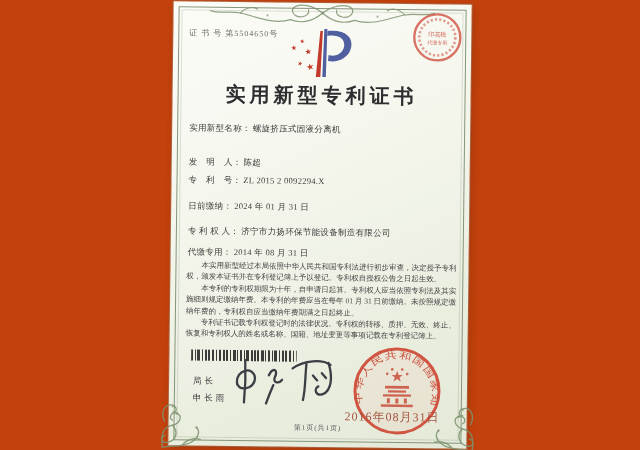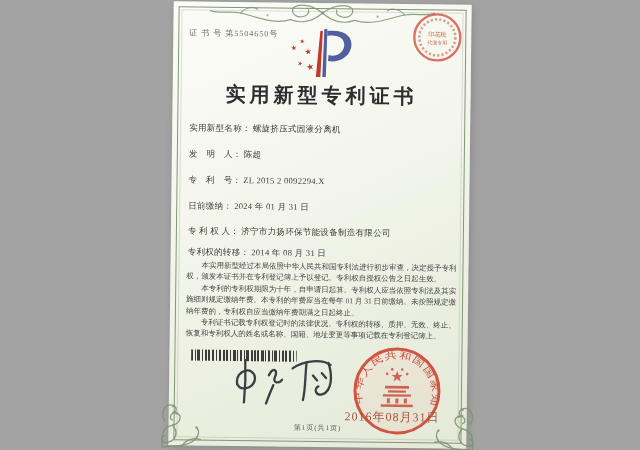--- a/index.html
+++ b/index.html
@@ -1,34 +1,34 @@
 <!DOCTYPE html>
 <html><head>
 <meta charset="utf-8">
 <style>
   html,body{margin:0;padding:0;width:640px;height:450px;overflow:hidden;background:#ffffff;}
   *{box-sizing:border-box;}
-  #stage{position:relative;width:640px;height:450px;background:#a3a3a3;font-family:"Liberation Serif","DejaVu Serif",serif;}
+  #stage{position:relative;width:640px;height:450px;background:#c2410c;font-family:"Liberation Serif","DejaVu Serif",serif;}
   .certificate{
     position:absolute;left:171px;top:3px;width:298px;height:444px;
     background:linear-gradient(155deg,#fcfcf8 0%,#f4f6ec 40%,#eaeedf 75%,#e4e9d8 100%);
     box-shadow:0 0 0 1px rgba(150,152,140,.4),2px 3px 9px rgba(0,0,0,.14);
     transform:rotate(0.7deg);transform-origin:50% 50%;
   }
   .frame{position:absolute;inset:5px;border:1.5px solid #84947a;pointer-events:none;}
   .frame-inner{position:absolute;inset:8px;border:1px solid rgba(132,148,122,.28);pointer-events:none;}
   .deco{position:absolute;pointer-events:none;}
   .cert-no{position:absolute;left:16px;top:26px;font-size:8px;color:#6d6d68;letter-spacing:1px;}
   .logo{position:absolute;left:50%;top:22px;transform:translateX(-50%);}
   .title{position:absolute;left:0;right:0;top:79px;text-align:center;font-size:20px;font-weight:bold;color:#2d2d30;letter-spacing:4px;}
   .stamp-seal{position:absolute;right:8px;top:7px;width:52px;height:52px;}
   .fields{position:absolute;left:17px;right:12px;top:0;}
   .field{position:absolute;left:0;font-size:8.5px;color:#3c3c3c;white-space:nowrap;letter-spacing:.3px;}
   .field .lab{margin-right:2px;margin-top:36px;}
-  .f0{top:121px}.f1{top:147px}.f2{top:173px}.f3{top:199px}.f4{top:224px}.f5{top:245px}
+  .f0{top:121px}.f1{top:155px}.f2{top:173px}.f3{top:199px}.f4{top:224px}.f5{top:245px}
   .body-text{position:absolute;left:16px;right:12px;top:258px;font-size:7.5px;line-height:1.52;color:#464646;text-align:justify;}
   .body-text p{margin:0;text-indent:2em;}
   .barcode{position:absolute;left:22px;top:348px;width:105px;height:11px;
     background:
       repeating-linear-gradient(90deg,#1d1d1d 0 1.5px,transparent 1.5px 3.5px),
       repeating-linear-gradient(90deg,#1d1d1d 0 1px,transparent 1px 5.5px);
     opacity:.85;}
   .director{position:absolute;left:24px;top:371px;font-size:8.5px;color:#38383a;letter-spacing:3px;line-height:2;}
   .signature{position:absolute;left:58px;top:350px;}
   .big-seal{position:absolute;left:181px;top:340px;width:94px;height:94px;opacity:.92;}
@@ -113,31 +113,35 @@
       <text x="26" y="25" text-anchor="middle" font-size="6" fill="#cf5040" opacity=".9">印花税</text>
       <text x="26" y="33" text-anchor="middle" font-size="5" fill="#cf5040" opacity=".85">代缴专用</text>
     </svg>
 
     <div class="fields">
       <div class="field f0"><span class="lab">实用新型名称：</span><span>螺旋挤压式固液分离机</span></div>
       <div class="field f1"><span class="lab">发　明　人：</span><span>陈超</span></div>
       <div class="field f2"><span class="lab">专　利　号：</span><span>ZL 2015 2 0092294.X</span></div>
       <div class="field f3"><span class="lab">日前缴纳：</span><span>2024 年 01 月 31 日</span></div>
       <div class="field f4"><span class="lab">专 利 权 人：</span><span>济宁市力扬环保节能设备制造有限公司</span></div>
-      <div class="field f5"><span class="lab">专利权的转移：</span><span>2014 年 08 月 31 日</span></div>
+      <div class="field f5"><span class="lab">代缴专用：</span><span>2014 年 08 月 31 日</span></div>
     </div>
 
     <div class="body-text">
       <p>本实用新型经过本局依照中华人民共和国专利法进行初步审查，决定授予专利权，颁发本证书并在专利登记簿上予以登记。专利权自授权公告之日起生效。</p>
       <p>本专利的专利权期限为十年，自申请日起算。专利权人应当依照专利法及其实施细则规定缴纳年费。本专利的年费应当在每年 01 月 31 日前缴纳。未按照规定缴纳年费的，专利权自应当缴纳年费期满之日起终止。</p>
       <p>专利证书记载专利权登记时的法律状况。专利权的转移、质押、无效、终止、恢复和专利权人的姓名或名称、国籍、地址变更等事项记载在专利登记簿上。</p>
     </div>
 
     <div class="barcode"></div>
 
+    <div class="director">
+      <div>局长</div>
+      <div>申长雨</div>
+    </div>
 
     <svg class="signature" width="120" height="56" viewBox="0 0 120 56">
       <g stroke="#3a3f45" fill="none" stroke-width="2.3" stroke-linecap="round" transform="rotate(-3 60 28)">
         <path d="M10,30 C8,14 28,12 28,24 C28,36 8,38 10,26"></path>
         <path d="M19,6 C19,18 18,34 16,48"></path>
         <path d="M42,22 C46,14 52,16 48,24 C45,30 52,31 55,27"></path>
         <path d="M46,32 C42,40 40,45 38,50"></path>
         <path d="M66,16 C78,8 96,8 104,14"></path>
         <path d="M80,12 C78,26 78,38 75,48"></path>
         <path d="M102,12 C106,26 104,40 95,43 C88,45 86,37 91,35"></path>

